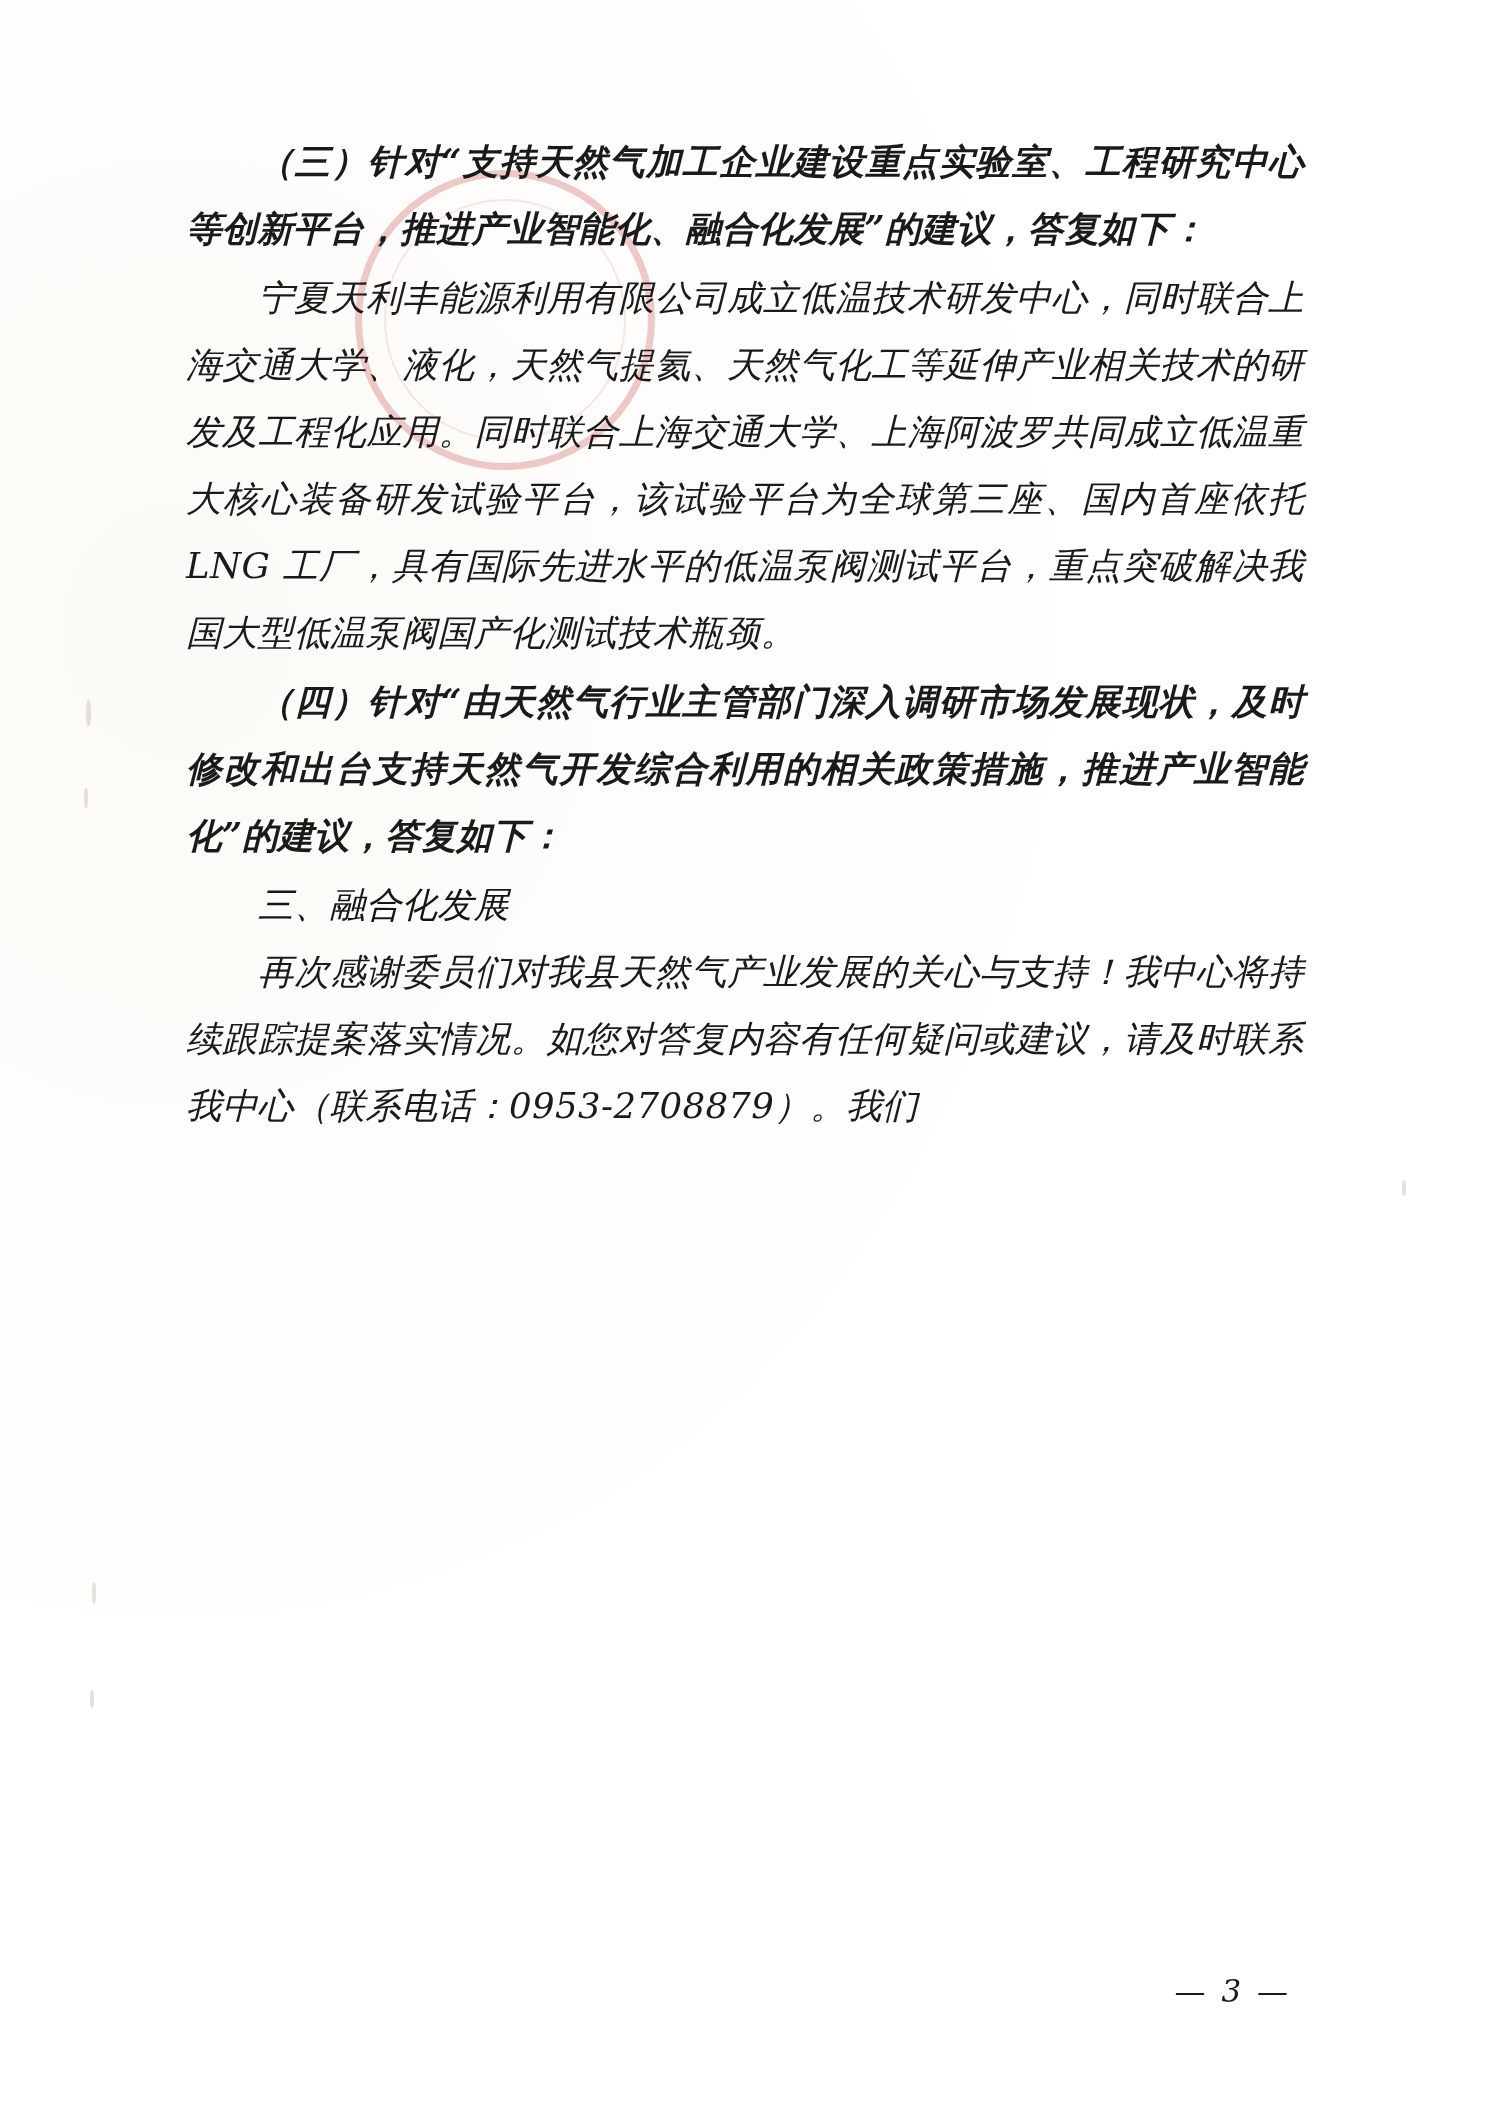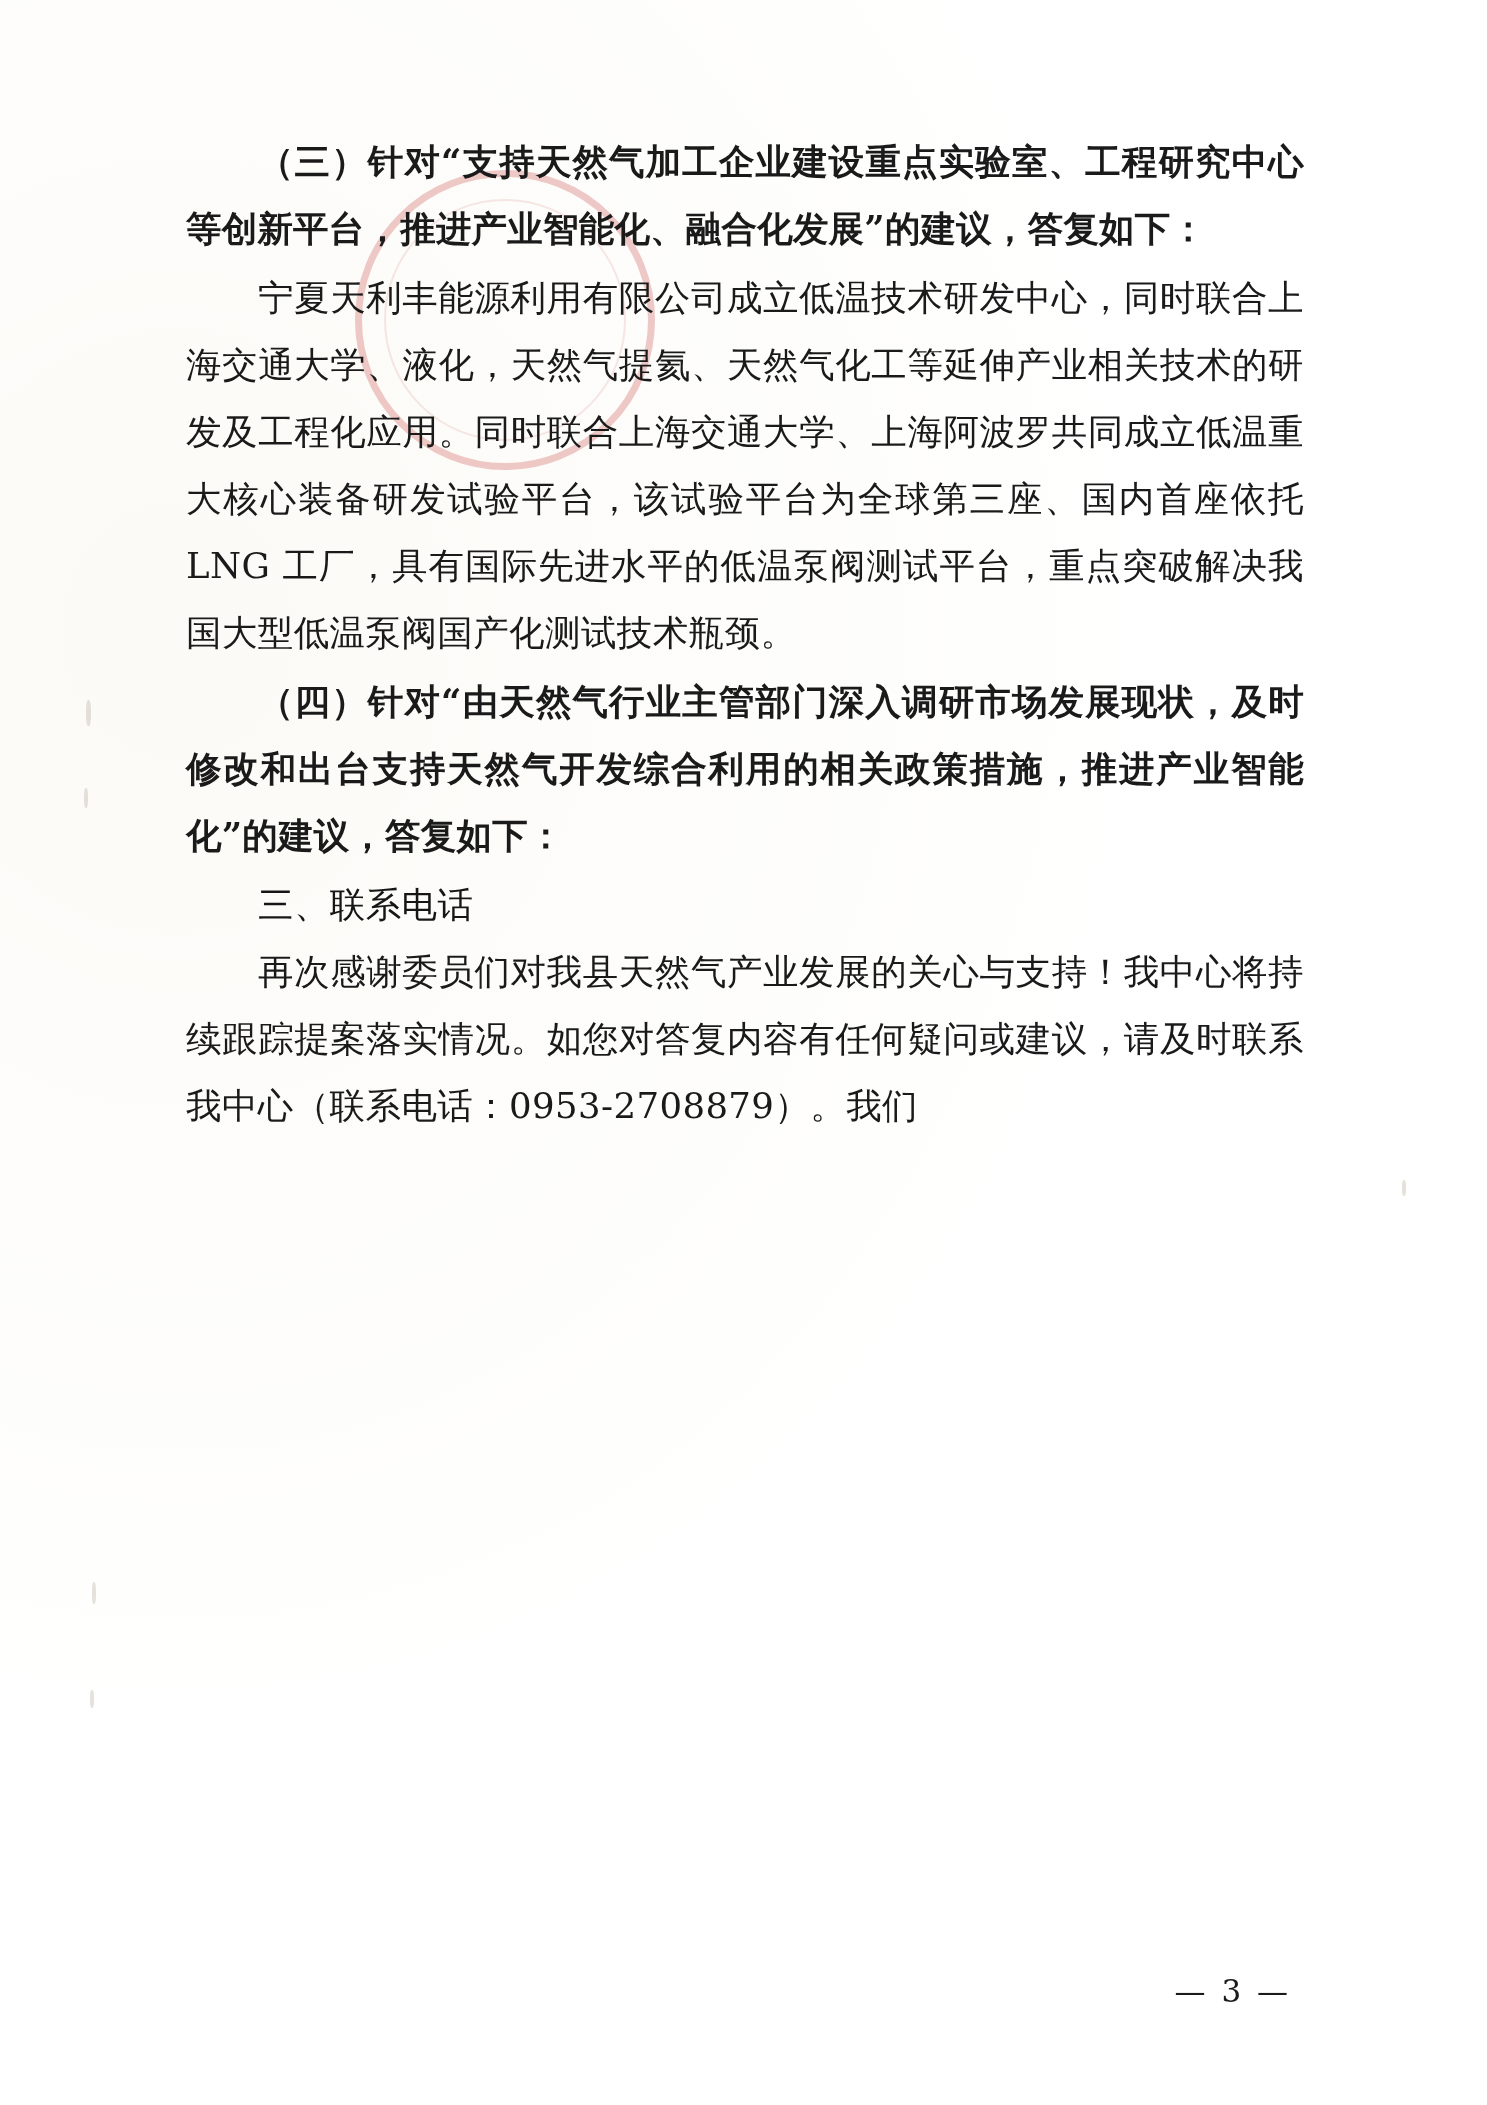--- a/index.html
+++ b/index.html
@@ -14,20 +14,21 @@
     overflow: hidden;
   }
   .page {
     position: relative;
     width: 1487px;
     height: 2105px;
     background:
       radial-gradient(ellipse at 12% 30%, #fbfaf6 0%, #ffffff 55%),
       linear-gradient(180deg, #fdfdfb 0%, #ffffff 40%, #fdfcfa 100%);
     box-sizing: border-box;
+    font-style: italic;
   }
   
   .speck {
     position: absolute;
     background: #cfc9bd;
     opacity: .55;
     border-radius: 40%;
   }
   
   .seal {
@@ -104,21 +105,21 @@
 
   <div class="content">
 
     <p class="indent bold-lead">（三）针对“支持天然气加工企业建设重点实验室、工程研究中心等创新平台，推进产业智能化、融合化发展”的建议，答复如下：</p>
 
     <p class="indent">宁夏天利丰能源利用有限公司成立低温技术研发中心，同时联合上海交通大学、液化，天然气提氦、天然气化工等延伸产业相关技术的研发及工程化应用。同时联合上海交通大学、上海阿波罗共同成立低温重大核心装备研发试验平台，该试验平台为全球第三座、国内首座依托 LNG 工厂，具有国际先进水平的低温泵阀测试平台，重点突破解决我国大型低温泵阀国产化测试技术瓶颈。</p>
 
     <p class="indent bold-lead">（四）针对“由天然气行业主管部门深入调研市场发展现状，及时修改和出台支持天然气开发综合利用的相关政策措施，推进产业智能化”的建议，答复如下：</p>
 
 
-    <p class="heading">三、联系电话</p>
+    <p class="heading">三、融合化发展</p>
 
     <p class="indent">再次感谢委员们对我县天然气产业发展的关心与支持！我中心将持续跟踪提案落实情况。如您对答复内容有任何疑问或建议，请及时联系我中心（联系电话：0953-2708879）。我们</p>
 
   </div>
 
   <div class="pagenum">— 3 —</div>
 
 </div>
 
 </body></html>

